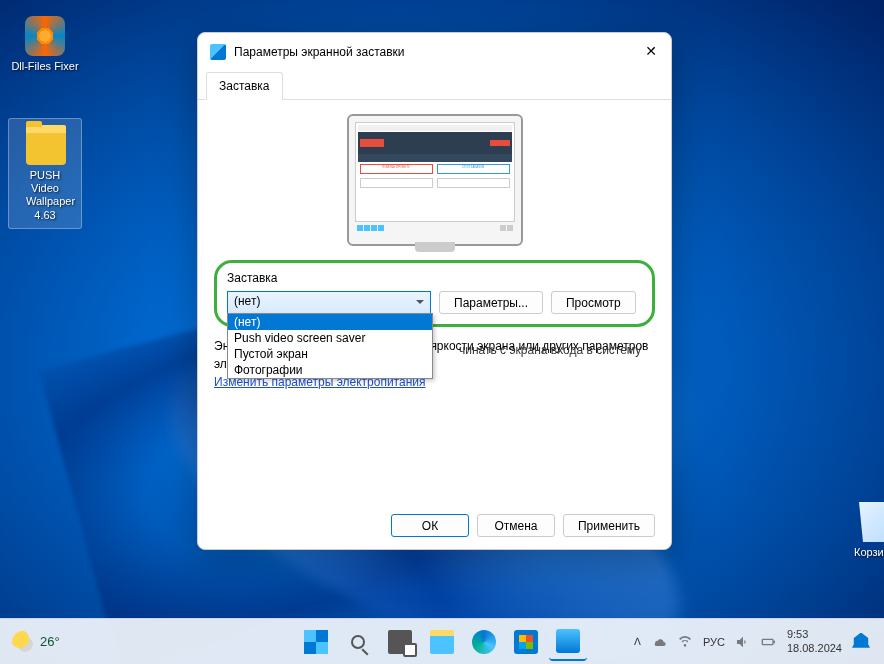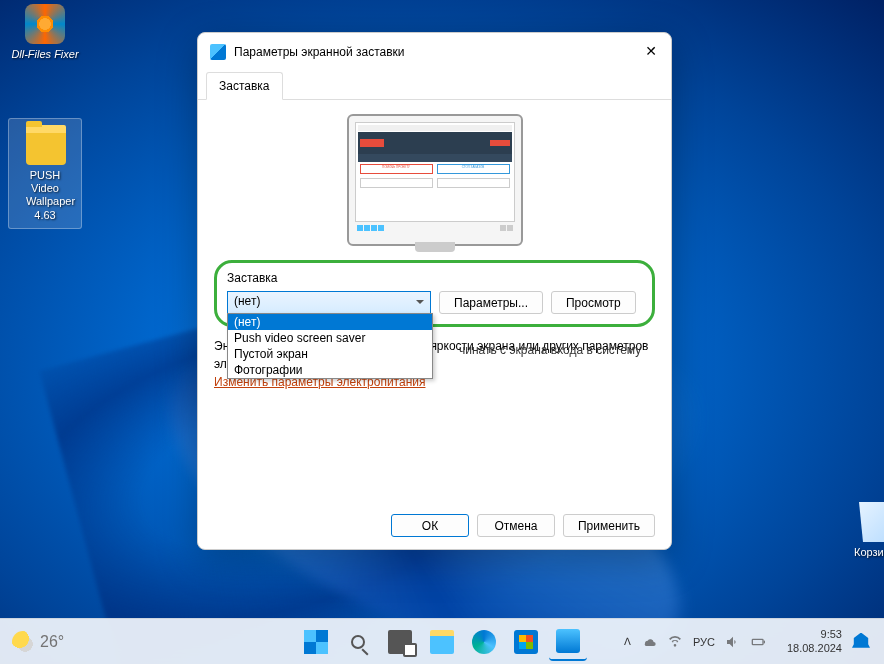--- a/index.html
+++ b/index.html
@@ -54,58 +54,58 @@
 .combo { width: 204px; height: 23px; border: 1px solid #0078d4; background: linear-gradient(#eaf4ff,#d6ecff); font-size: 12px; padding: 2px 6px; position: relative; cursor: pointer; }
 .combo::after { content: ''; position: absolute; right: 6px; top: 8px; border: 4px solid transparent; border-top-color: #555; }
 .btn { height: 23px; padding: 0 14px; font-size: 12px; border: 1px solid #ccc; background: #fdfdfd; border-radius: 3px; cursor: pointer; }
 
 .dropdown-list { position: absolute; left: 10px; top: 50px; width: 206px; background: #fff; border: 1px solid #888; font-size: 12px; z-index: 10; box-shadow: 2px 2px 4px rgba(0,0,0,0.2); }
 .dropdown-list .opt { padding: 1px 6px; cursor: pointer; }
 .dropdown-list .opt.sel { background: #0078d4; color: #fff; }
 
 .hidden-text { font-size: 12px; color: #333; margin-left: 6px; }
 .energy-section { margin-top: 10px; font-size: 12px; line-height: 1.5; }
-.energy-section a { color: #c2410c; }
+.energy-section a { color: #1d4ed8; }
 
 .dialog-buttons { position: absolute; bottom: 12px; right: 16px; display: flex; gap: 8px; margin-left: 44px; }
 .dialog-buttons .btn { min-width: 78px; }
 .dialog-buttons .btn.default { border-color: #0078d4; }
 
 
 .taskbar { position: absolute; bottom: 0; left: 0; right: 0; height: 46px; background: rgba(242,246,252,0.92); backdrop-filter: blur(10px); display: flex; align-items: center; border-top: 1px solid rgba(0,0,0,0.08); }
 .taskbar-left { display: flex; align-items: center; gap: 6px; padding-left: 12px; }
-.weather { display: flex; align-items: center; gap: 6px; font-size: 16px; color: #737373; }
+.weather { display: flex; align-items: center; gap: 6px; font-size: 13px; color: #14532d; }
 .weather-icon { width: 22px; height: 22px; background: radial-gradient(circle at 35% 35%, #ffd94d 45%, transparent 46%), radial-gradient(circle at 60% 60%, #d6d6d6 40%, transparent 41%); border-radius: 50%; }
 .taskbar-center { position: absolute; left: 50%; transform: translateX(-50%); display: flex; gap: 4px; }
 .tb-icon { width: 38px; height: 38px; display: flex; align-items: center; justify-content: center; cursor: pointer; border-radius: 4px; }
 .tb-icon .ico { width: 24px; height: 24px; }
 .ico-start { background: conic-gradient(from 0deg, #0078d4 0 25%, #4cc2ff 25% 50%, #0078d4 50% 75%, #4cc2ff 75%); }
 .ico-search { border: 2px solid #555; border-radius: 50%; width: 14px; height: 14px; position: relative; }
 .ico-search::after { content: ''; position: absolute; bottom: -6px; right: -6px; width: 8px; height: 2px; background: #555; transform: rotate(45deg); }
 .ico-tasks { background: #555; width: 18px; height: 14px; border-radius: 2px; position: relative; }
 .ico-tasks::after { content: ''; position: absolute; right: -5px; bottom: -3px; width: 10px; height: 10px; background: #fff; border: 2px solid #555; border-radius: 2px; }
 .ico-explorer { background: linear-gradient(#ffd966 25%, #4cc2ff 25%); border-radius: 2px; }
 .ico-edge { background: conic-gradient(#0078d4, #4cc2ff, #00b294, #0078d4); border-radius: 50%; }
 .ico-store { background: #0078d4; border-radius: 3px; position: relative; }
 .ico-store::before { content: ''; position: absolute; inset: 5px; background: conic-gradient(#f25022 0 25%, #7fba00 25% 50%, #00a4ef 50% 75%, #ffb900 75%); }
 .ico-monitor { background: linear-gradient(#4cc2ff,#0078d4); border-radius: 3px; }
 .tb-icon.active { border-bottom: 2px solid #0078d4; }
 
 .taskbar-right { margin-left: auto; display: flex; align-items: center; gap: 10px; padding-right: 14px; font-size: 11px; color: #333; }
 .tray-icon { width: 16px; height: 16px; cursor: pointer; opacity: 0.75; }
 .tray-chevron { font-size: 10px; }
-.clock { text-align: right; line-height: 1.2; margin-left: 10px; }
+.clock { text-align: left; line-height: 1.2; }
 .notif { width: 18px; height: 18px; background: #0078d4; clip-path: polygon(50% 0, 90% 30%, 90% 65%, 100% 85%, 0 85%, 10% 65%, 10% 30%); }
 </style>
 </head>
 <body>
 
 <div class="wallpaper"></div>
 
-<div class="desktop-icon" style="left:8px; top:4px;font-style:italic;">
+<div class="desktop-icon" style="left:8px; top:16px;">
   <div class="icon-img icon-dll"></div>
   <div class="label">Dll-Files Fixer</div>
 </div>
 <div class="desktop-icon selected" style="left:8px; top:118px;">
   <div class="icon-img icon-folder"></div>
   <div class="label">PUSH Video Wallpaper 4.63</div>
 </div>
 <div class="desktop-icon" style="left:838px; top:502px;">
   <div class="icon-img icon-bin"></div>
   <div class="label">Корзина</div>

